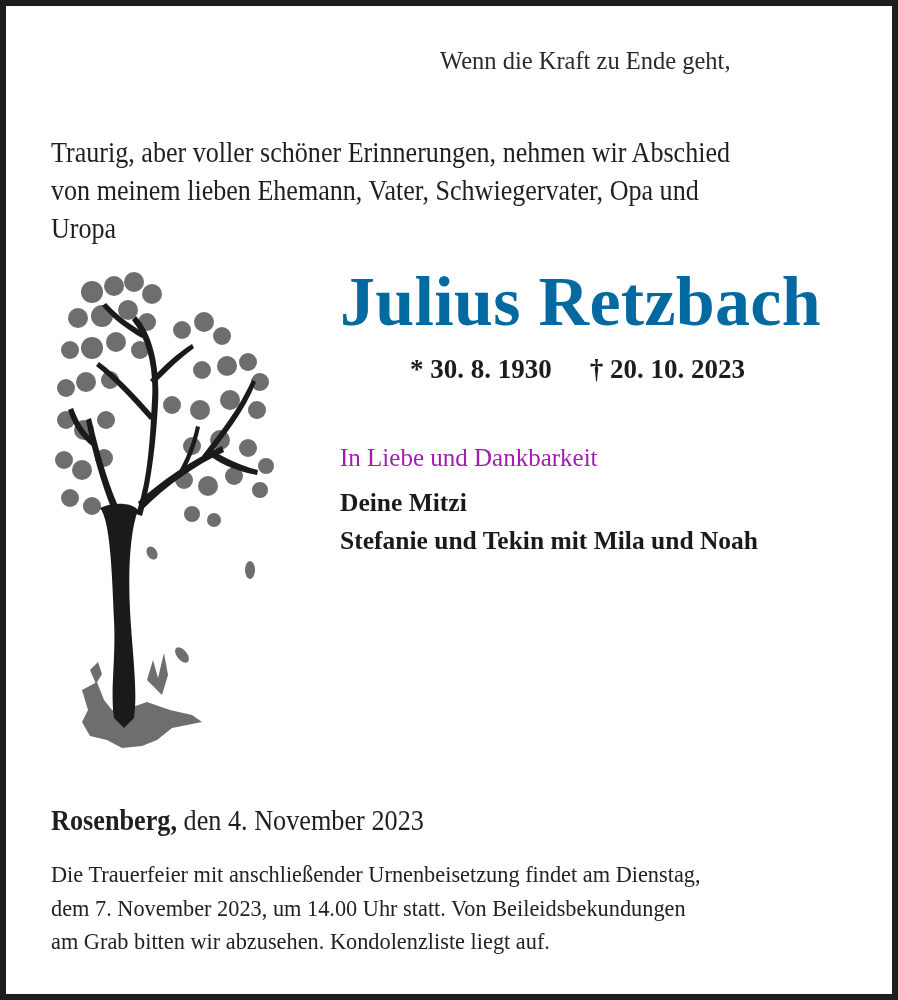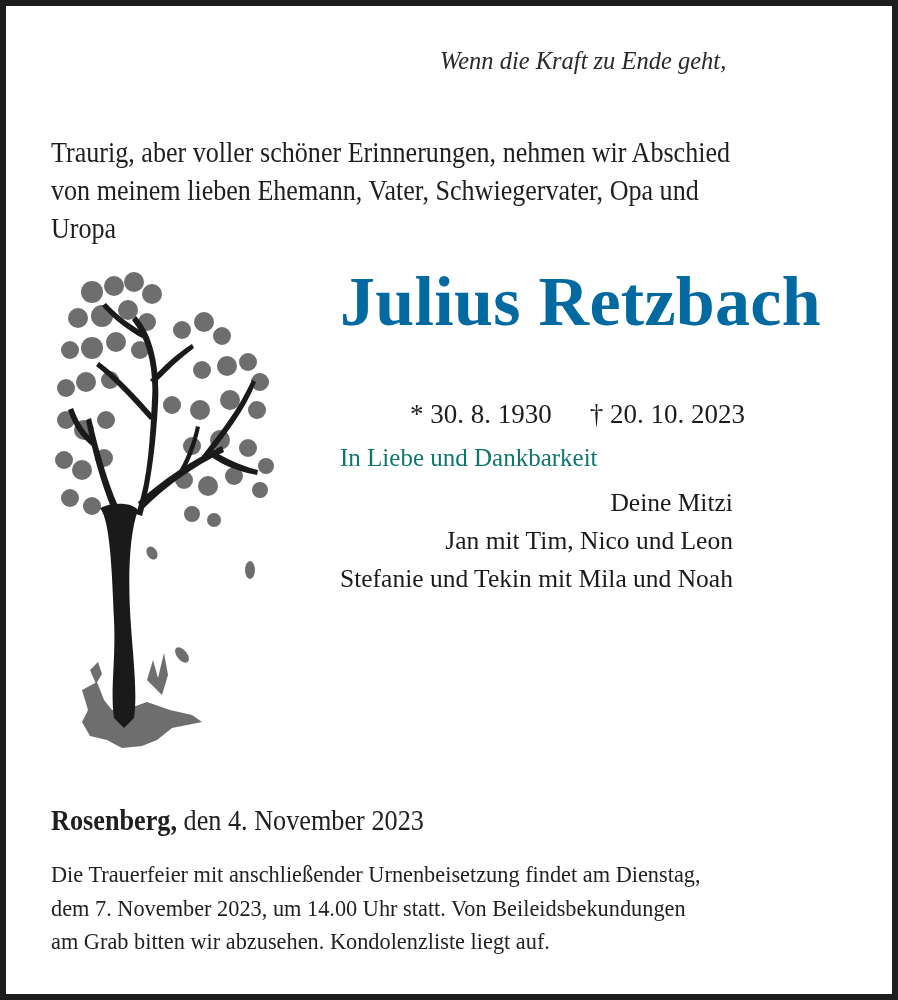--- a/index.html
+++ b/index.html
@@ -1,25 +1,25 @@
 <!DOCTYPE html>
 <html><head>
 <meta charset="utf-8">
 <style>
   html, body { margin:0; padding:0; background:#fff; }
   body { width:898px; height:1000px; position:relative; overflow:hidden; font-family:"Liberation Serif","DejaVu Serif",serif; color:#1c1c1c; }
   .frame { position:absolute; left:0; top:0; width:898px; height:1000px; box-sizing:border-box; border:6px solid #1e1e1e; border-right-width:6px; border-bottom-width:6px; background:#fff; }
   .abs { position:absolute; white-space:nowrap; }
-  .motto { left:440px; top:44px; font-style:italic; font-size:24.5px; line-height:33px; color:#2a2a2a; }
+  .motto { left:440px; top:44px; font-size:24.5px; line-height:33px; color:#2a2a2a; }
   .intro { left:51px; top:134px; font-size:28.5px; line-height:38px; color:#1f1f1f; transform:scaleX(0.915); transform-origin:left top; }
   .name { left:340px; top:262px; font-weight:bold; font-size:70px; line-height:80px; letter-spacing:0.3px; color:#0369a1; }
-  .dates { left:410px; top:352px; font-weight:normal; font-size:27px; line-height:34px; color:#1c1c1c;margin-top:45px; }
+  .dates { left:410px; top:352px; font-weight:bold; font-size:27px; line-height:34px; color:#1c1c1c; }
   .dates span + span { margin-left:38px; }
-  .thanks { left:340px; top:442px; font-size:25px; line-height:32px; color:#0f766e; }
-  .mourners { left:340px; top:484px; font-weight:normal; font-size:25.5px; line-height:38.1px; color:#1a1a1a;text-align:right; }
+  .thanks { left:340px; top:442px; font-size:25px; line-height:32px; color:#a21caf; }
+  .mourners { left:340px; top:484px; font-weight:bold; font-size:25.5px; line-height:38.1px; color:#1a1a1a; }
   .mourners div { height:38.1px; }
   .place { left:51px; top:804px; font-size:28.5px; line-height:34px; color:#1f1f1f; transform:scaleX(0.92); transform-origin:left top; }
   .place b { font-weight:bold; }
   .notice { left:51px; top:858px; font-size:24px; line-height:33.5px; color:#222; transform:scaleX(0.93); transform-origin:left top; }
   .tree { position:absolute; left:52px; top:270px; width:225px; height:490px; }
 </style>
 </head>
 <body>
 
 <div class="frame"></div>
@@ -110,21 +110,20 @@
 <div class="abs name">Julius Retzbach</div>
 
 <div class="abs dates">
   <span>* 30. 8. 1930</span><span>† 20. 10. 2023</span>
 </div>
 
 <div class="abs thanks">In Liebe und Dankbarkeit</div>
 
 <div class="abs mourners">
   <div>Deine Mitzi</div>
-  <div>Jan mit Tim, Nico und Leon</div>
   <div>Stefanie und Tekin mit Mila und Noah</div>
 </div>
 
 <div class="abs place">
   <b>Rosenberg,</b><span> den 4. November 2023</span>
 </div>
 
 <div class="abs notice">
   <div>Die Trauerfeier mit anschließender Urnenbeisetzung findet am Dienstag,</div>
   <div>dem 7. November 2023, um 14.00 Uhr statt. Von Beileidsbekundungen</div>

